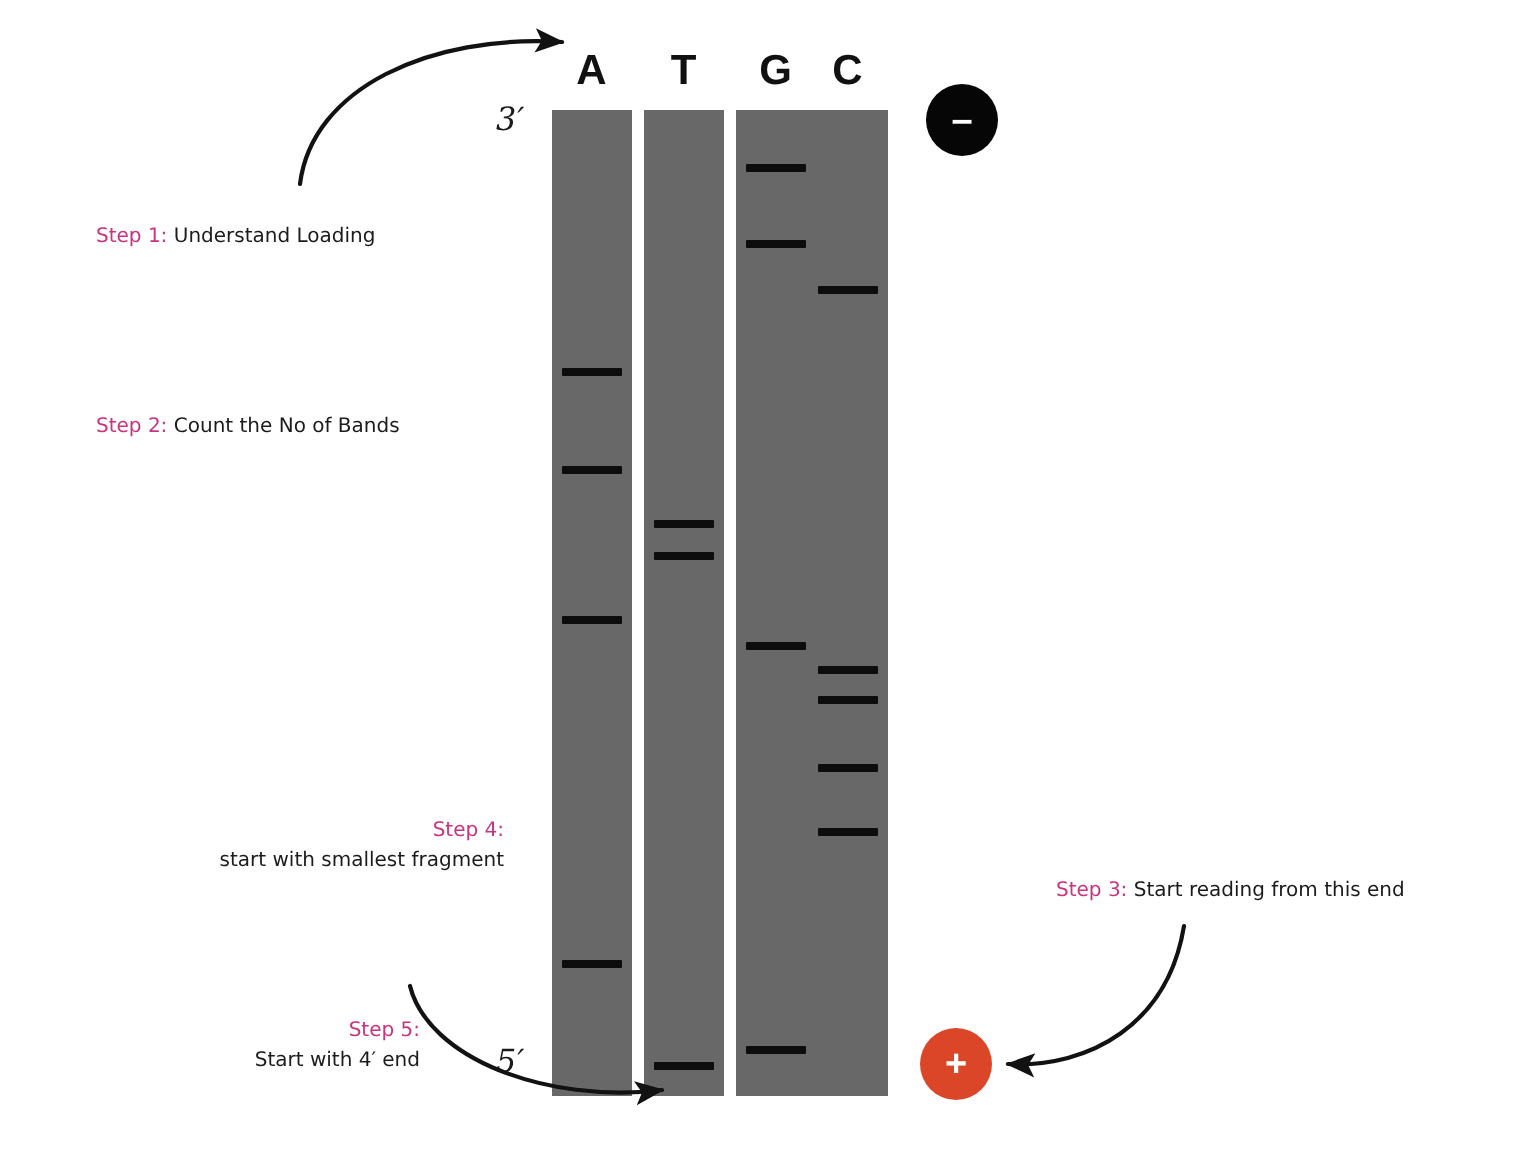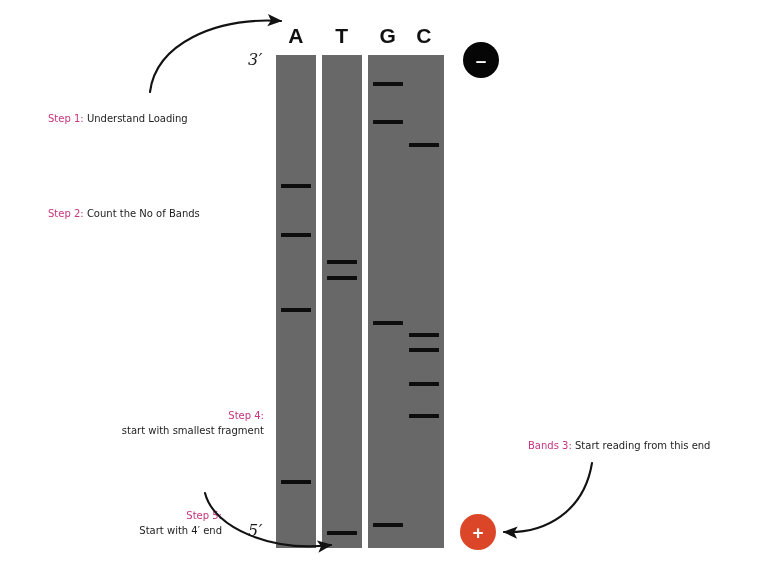--- a/index.html
+++ b/index.html
@@ -82,21 +82,21 @@
   }
   .step-num {
     color: #c8347f;
     font-weight: normal;
   }
   .step-body { color: #1c1c1c; }
   .step-stack { text-align: left; }
   .step-stack .line-num { display: block; }
   .step-stack .line-body { display: block; }
 
-  .al-right { text-align: right; margin-left: 12px; }
+  .al-right { text-align: right; }
 
   
   #arrows {
     position: absolute;
     left: 0; top: 0;
     width: 768px;
     height: 576px;
     pointer-events: none;
   }
 </style>
@@ -146,21 +146,21 @@
     <span class="step-num">Step 1:</span>
     <span class="step-body">Understand Loading</span>
   </div>
 
   <div class="step" style="left:48px; top:207px;">
     <span class="step-num">Step 2:</span>
     <span class="step-body">Count the No of Bands</span>
   </div>
 
   <div class="step" style="left:528px; top:439px;">
-    <span class="step-num">Bands 3:</span>
+    <span class="step-num">Step 3:</span>
     <span class="step-body">Start reading from this end</span>
   </div>
 
   <div class="step step-stack al-right" style="left:52px; top:409px; width:200px;">
     <span class="line-num step-num">Step 4:</span>
     <span class="line-body step-body">start with smallest fragment</span>
   </div>
 
   <div class="step step-stack al-right" style="left:76px; top:509px; width:134px;">
     <span class="line-num step-num">Step 5:</span>

